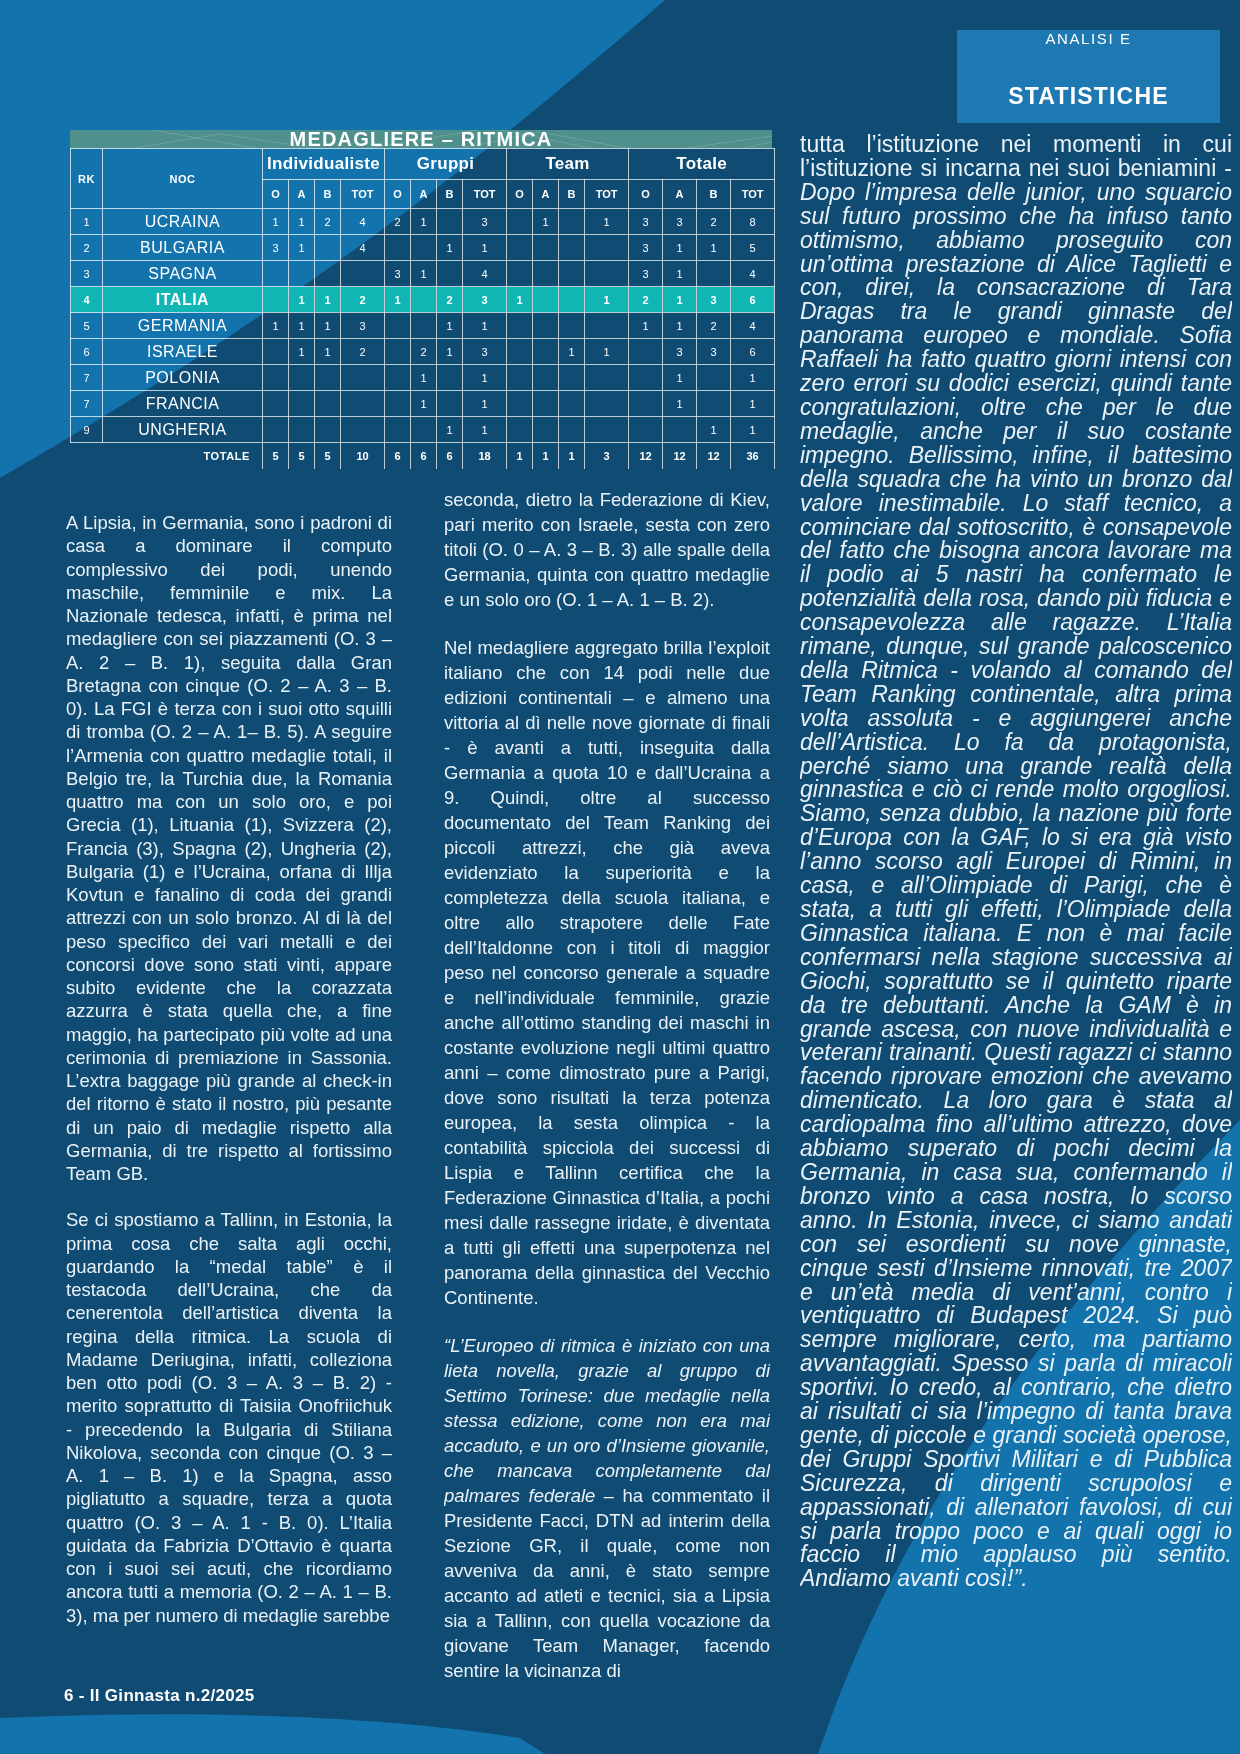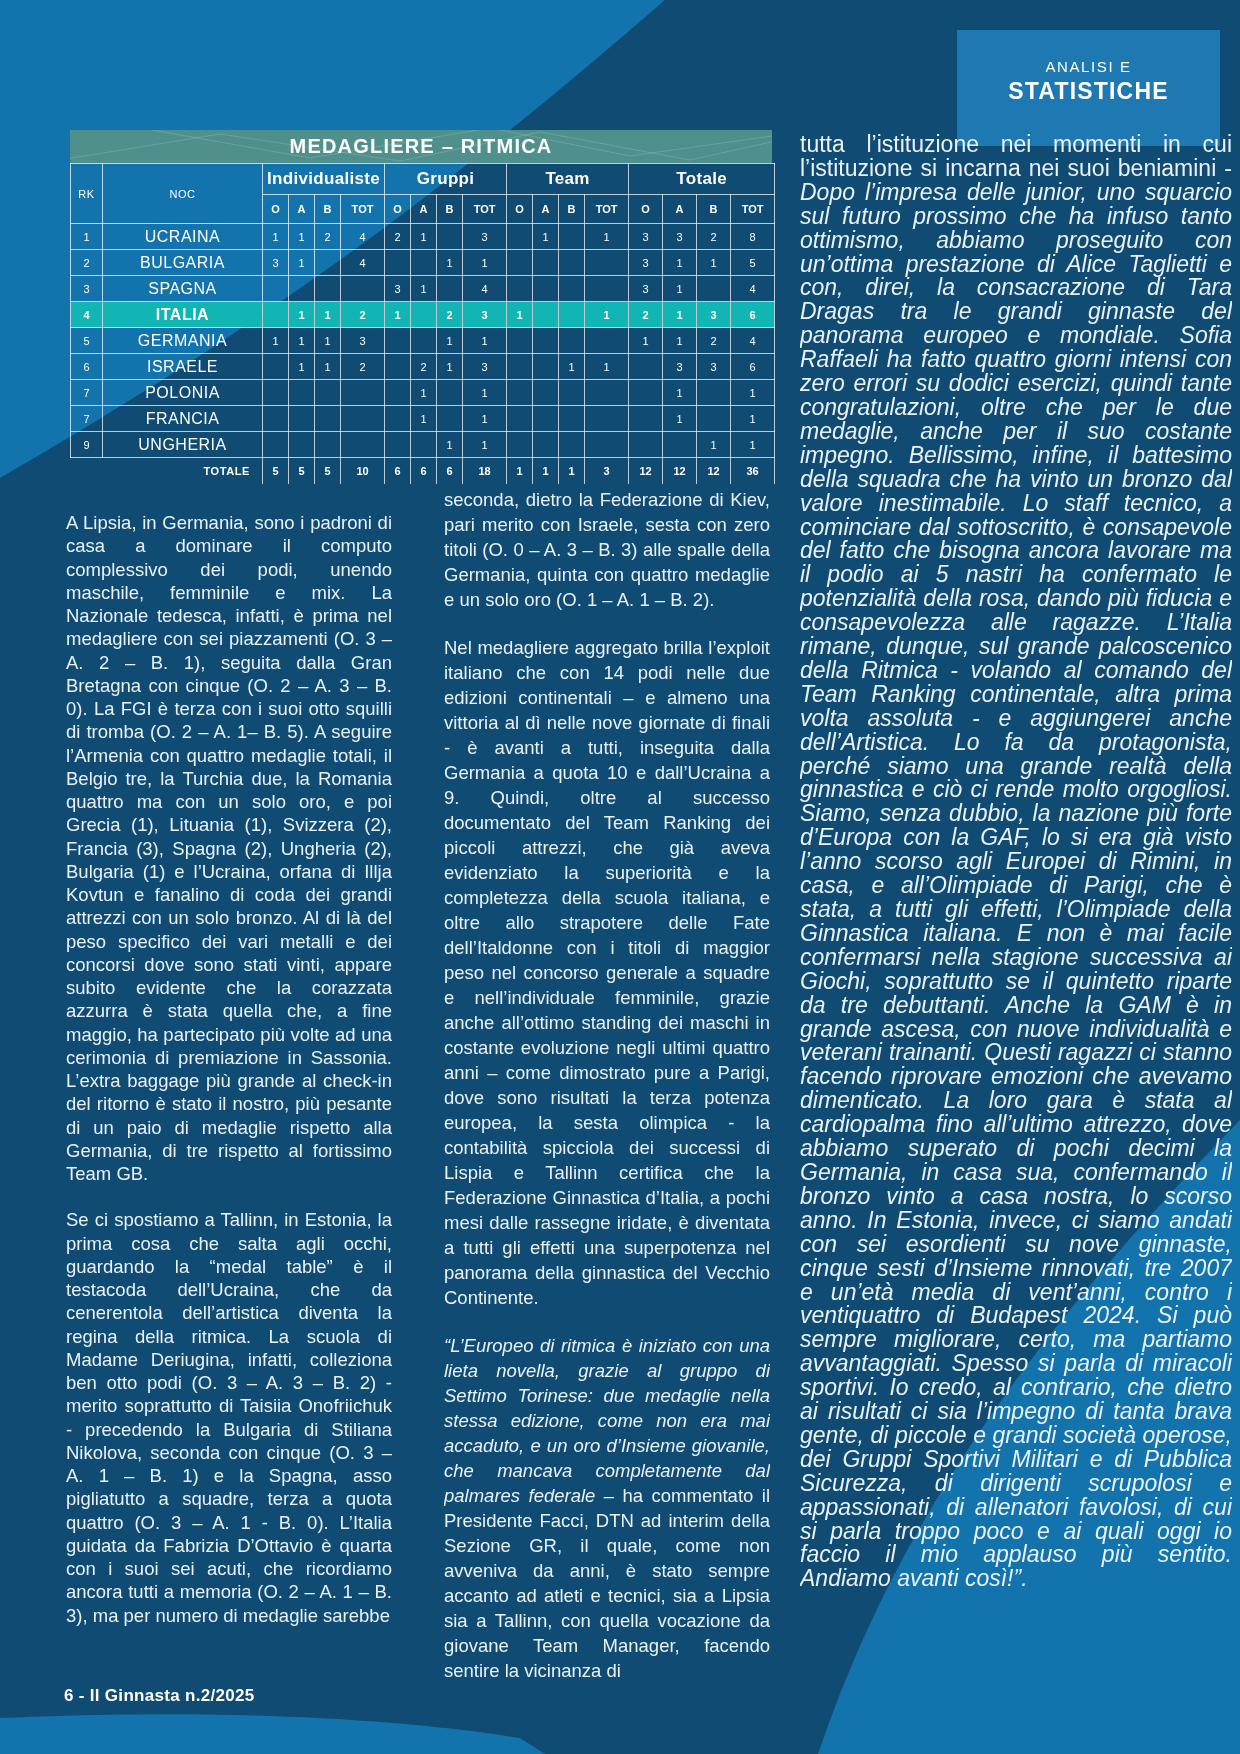--- a/index.html
+++ b/index.html
@@ -1,36 +1,36 @@
 <!DOCTYPE html>
 <html><head>
 <meta charset="utf-8">
 <style>
   html,body{margin:0;padding:0;background:#222;}
   .page{position:relative;width:1240px;height:1754px;overflow:hidden;
         background:#0F4B72;font-family:"Liberation Sans",sans-serif;color:#EAF2F8;}
   .bg{position:absolute;left:0;top:0;width:1240px;height:1754px;display:block;}
 
   
-  .badge{position:absolute;left:957px;top:30px;width:263px;height:116px;background:#1E78B1;
-         display:flex;flex-direction:column;justify-content:center;align-items:center;
+  .badge{position:absolute;left:957px;top:30px;width:263px;height:93px;background:#1E78B1;
+         display:flex;flex-direction:column;justify-content:space-between;align-items:center;
          padding-bottom:13px;box-sizing:border-box;text-align:center;}
   .badge .l1{font-size:15px;letter-spacing:1.6px;color:#FFFFFF;}
   .badge .l2{font-size:23px;font-weight:bold;letter-spacing:1.2px;color:#FFFFFF;margin-top:3px;}
 
   
   .tablewrap{position:absolute;left:70px;top:130px;width:702px;}
-  .ttitle{position:relative;height:33px;background:#4F908C;overflow:hidden;
+  .ttitle{position:relative;height:18px;background:#4F908C;overflow:hidden;
           display:flex;align-items:center;justify-content:center;}
   .ttitle span{position:relative;font-size:20px;font-weight:bold;letter-spacing:1.2px;color:#fff;}
   .ttitle svg{position:absolute;left:0;top:0;}
   table.medals{border-collapse:collapse;table-layout:fixed;width:702px;}
   table.medals th,table.medals td{border:1px solid rgba(255,255,255,.72);padding:0;
           text-align:center;vertical-align:middle;color:#fff;overflow:hidden;white-space:nowrap;}
-  th.rk,th.noc{font-size:11px;font-weight:normal;letter-spacing:.5px;}
+  th.rk,th.noc{font-size:11px;font-weight:bold;letter-spacing:.5px;}
   th.grp{font-size:17px;font-weight:bold;height:30px;letter-spacing:.3px;}
   th.sub{font-size:11px;font-weight:bold;height:28px;}
   td.rk{font-size:11px;height:25px;color:rgba(255,255,255,.92);}
   td.noc{font-size:16px;text-align:left;padding-left:10px;letter-spacing:.5px;color:rgba(255,255,255,.95);}
   td.n{font-size:11px;color:rgba(255,255,255,.9);}
   tr.hl td{background:#10B5B4;font-weight:bold;color:#fff;}
   tr.totals td{border-bottom:none;height:26px;font-weight:bold;font-size:11px;}
   tr.totals td.lbl{border-left:none;text-align:right;padding-right:12px;letter-spacing:.6px;}
 
   

